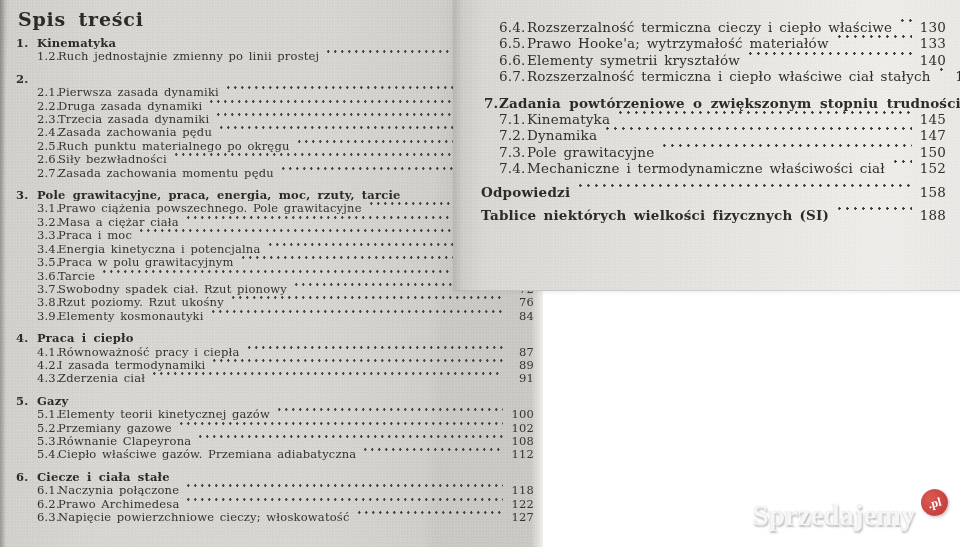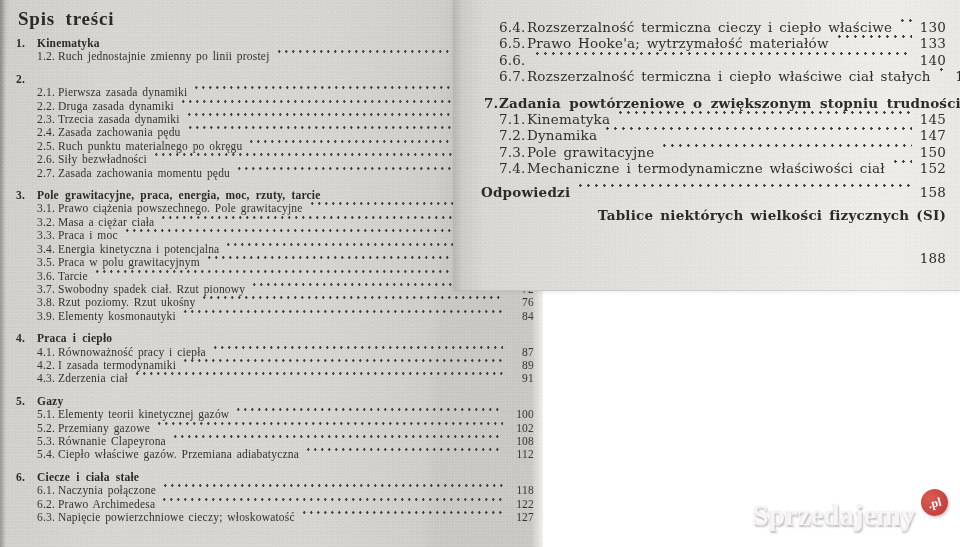--- a/index.html
+++ b/index.html
@@ -10,21 +10,20 @@
   }
   
   .page{position:absolute;box-sizing:border-box;}
   .page-left{
     left:0;top:0;width:543px;height:547px;
     background:
       radial-gradient(rgba(255,255,255,0.20) 0.5px, rgba(0,0,0,0) 0.7px),
       radial-gradient(rgba(70,66,58,0.05) 0.5px, rgba(0,0,0,0) 0.7px),
       linear-gradient(92deg,#bab8b3 0px,#d0cec9 10px,#d7d5d0 120px,#d6d4cf 330px,#cfcdc8 440px,#c9c7c2 453px);
     background-size:3px 3px,5px 5px,100% 100%;
-    font-family:Liberation Serif, serif;
   }
   .page-left::before{
     content:"";position:absolute;left:0;top:0;bottom:0;width:6px;
     background:linear-gradient(to right,rgba(60,58,54,0.38),rgba(60,58,54,0));
   }
   .page-left::after{
     content:"";position:absolute;right:0;top:0;bottom:0;width:12px;
     background:linear-gradient(to right,rgba(255,255,255,0),rgba(252,252,250,0.75));
   }
   .page-right{
@@ -313,20 +312,21 @@
         <span class="pg">130</span>
       </div>
       <div class="row sec">
         <span class="num">6.5.</span>
         <span class="t">Prawo Hooke'a; wytrzymałość materiałów</span>
         <span class="leader"></span>
         <span class="pg">133</span>
       </div>
       <div class="row sec">
         <span class="num">6.6.</span>
+        <span class="t">Elementy symetrii kryształów</span>
         <span class="leader"></span>
         <span class="pg">140</span>
       </div>
       <div class="row sec">
         <span class="num">6.7.</span>
         <span class="t">Rozszerzalność termiczna i ciepło właściwe ciał stałych</span>
         <span class="leader"></span>
         <span class="pg">141</span>
       </div>
       <div class="chapter">
@@ -357,24 +357,24 @@
           <span class="t">Mechaniczne i termodynamiczne właściwości ciał</span>
           <span class="leader"></span>
           <span class="pg">152</span>
         </div>
       </div>
       <div class="row sec back-row" style="padding-left: 0px;">
         <span class="t">Odpowiedzi</span>
         <span class="leader"></span>
         <span class="pg" style="font-weight: normal;">158</span>
       </div>
-      <div class="row sec back-row" style="padding-left: 0px; flex-direction: column;">
+      <div class="row sec back-row" style="padding-left: 0px;">
         <span class="t">Tablice niektórych wielkości fizycznych (SI)</span>
         <span class="leader"></span>
-        <span class="pg" style="font-weight: normal; margin-top: 27px;">188</span>
+        <span class="pg" style="font-weight: normal;">188</span>
       </div>
     </div>
 </div>
 
 <div class="watermark">
   <span>Sprzedajemy</span>
   <span class="wm-badge">.pl</span>
 </div>
 
 </body></html>

